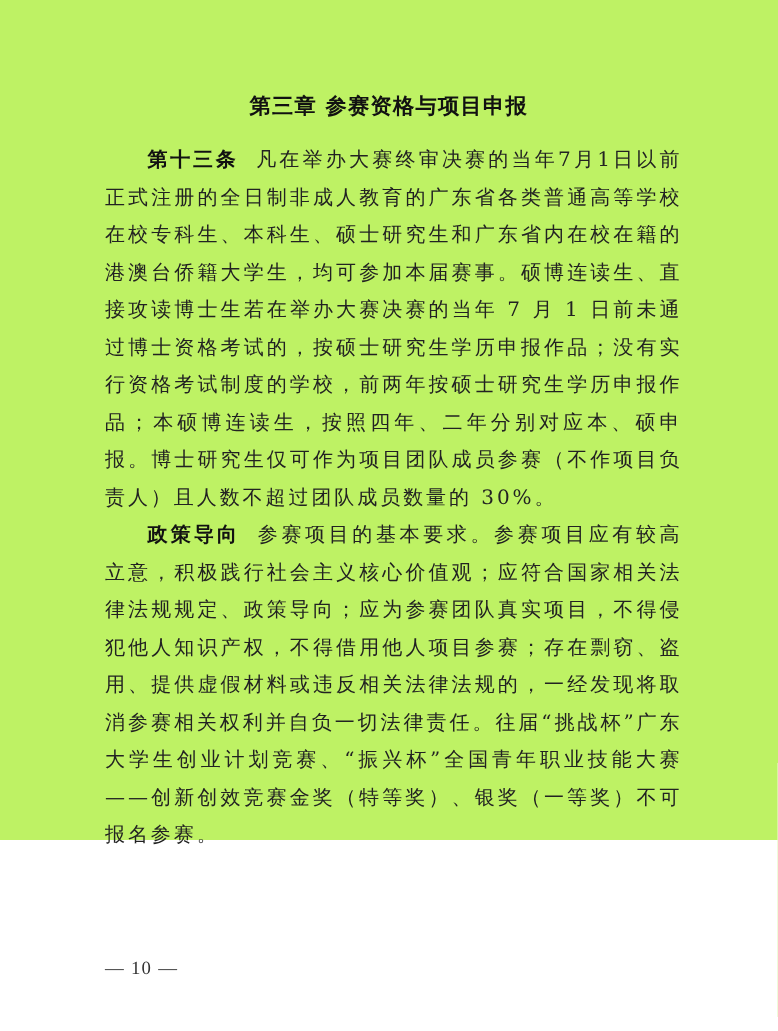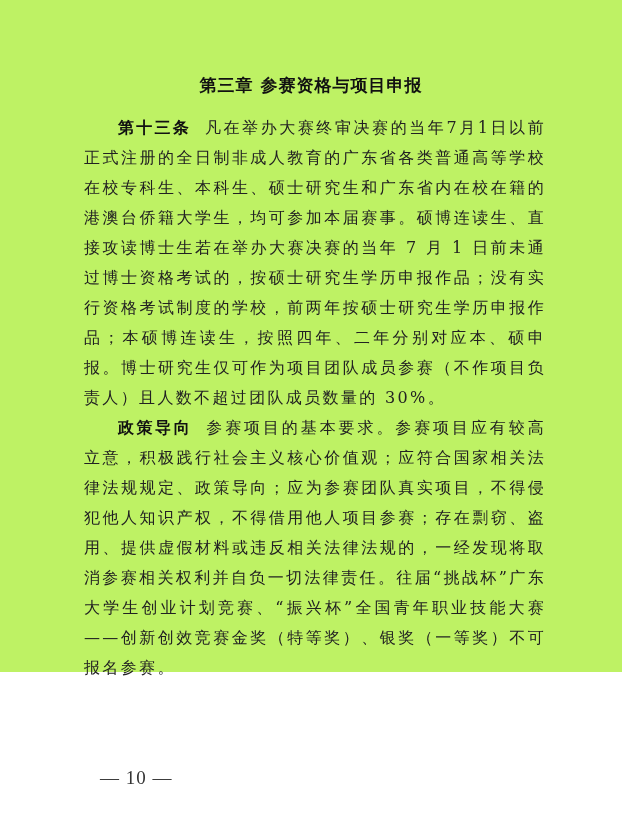--- a/index.html
+++ b/index.html
@@ -7,22 +7,22 @@
          font-family: "DejaVu Serif", "Liberation Serif", serif; color: #1a1a1a; }
   .page { position: absolute; left: 0; top: 0; width: 622px; height: 672px; background: #bef264; }
   .title { position: absolute; top: 72px; left: 0; width: 622px; text-align: center;
            font-family: "DejaVu Sans", "Liberation Sans", sans-serif; font-weight: bold;
            font-size: 17px; letter-spacing: 1px; line-height: 26px; color: #111; }
   .body-text { position: absolute; top: 103px; left: 84px; width: 462px; margin-top: 10px; }
   .para { margin: 0; font-size: 16px; line-height: 30px; text-align: justify;
           text-align-last: left; letter-spacing: 2.35px; text-indent: 34px; color: #222; }
   .art { font-family: "DejaVu Sans", "Liberation Sans", sans-serif; font-weight: bold;
          color: #111; letter-spacing: 2px; margin-right: 14px; }
-  .footer { position: absolute; top: 767px; left: 84px; font-size: 19px; color: #333;
-            font-family: "Liberation Serif", "DejaVu Serif", serif; letter-spacing: 1px; margin-left: 16px; }
+  .footer { position: absolute; top: 767px; left: 84px; font-size: 15px; color: #333;
+            font-family: "Liberation Serif", "DejaVu Serif", serif; letter-spacing: 1px; }
 </style>
 </head>
 <body>
 
 <div class="page">
   <div class="title">第三章  参赛资格与项目申报</div>
 
   <div class="body-text">
     <p class="para"><span class="art">第十三条</span><span>凡在举办大赛终审决赛的当年7月1日以前正式注册的全日制非成人教育的广东省各类普通高等学校在校专科生、本科生、硕士研究生和广东省内在校在籍的港澳台侨籍大学生，均可参加本届赛事。硕博连读生、直接攻读博士生若在举办大赛决赛的当年 7 月 1 日前未通过博士资格考试的，按硕士研究生学历申报作品；没有实行资格考试制度的学校，前两年按硕士研究生学历申报作品；本硕博连读生，按照四年、二年分别对应本、硕申报。博士研究生仅可作为项目团队成员参赛（不作项目负责人）且人数不超过团队成员数量的 30%。</span></p>
     <p class="para"><span class="art">政策导向</span><span>参赛项目的基本要求。参赛项目应有较高立意，积极践行社会主义核心价值观；应符合国家相关法律法规规定、政策导向；应为参赛团队真实项目，不得侵犯他人知识产权，不得借用他人项目参赛；存在剽窃、盗用、提供虚假材料或违反相关法律法规的，一经发现将取消参赛相关权利并自负一切法律责任。往届“挑战杯”广东大学生创业计划竞赛、“振兴杯”全国青年职业技能大赛——创新创效竞赛金奖（特等奖）、银奖（一等奖）不可报名参赛。</span></p>

